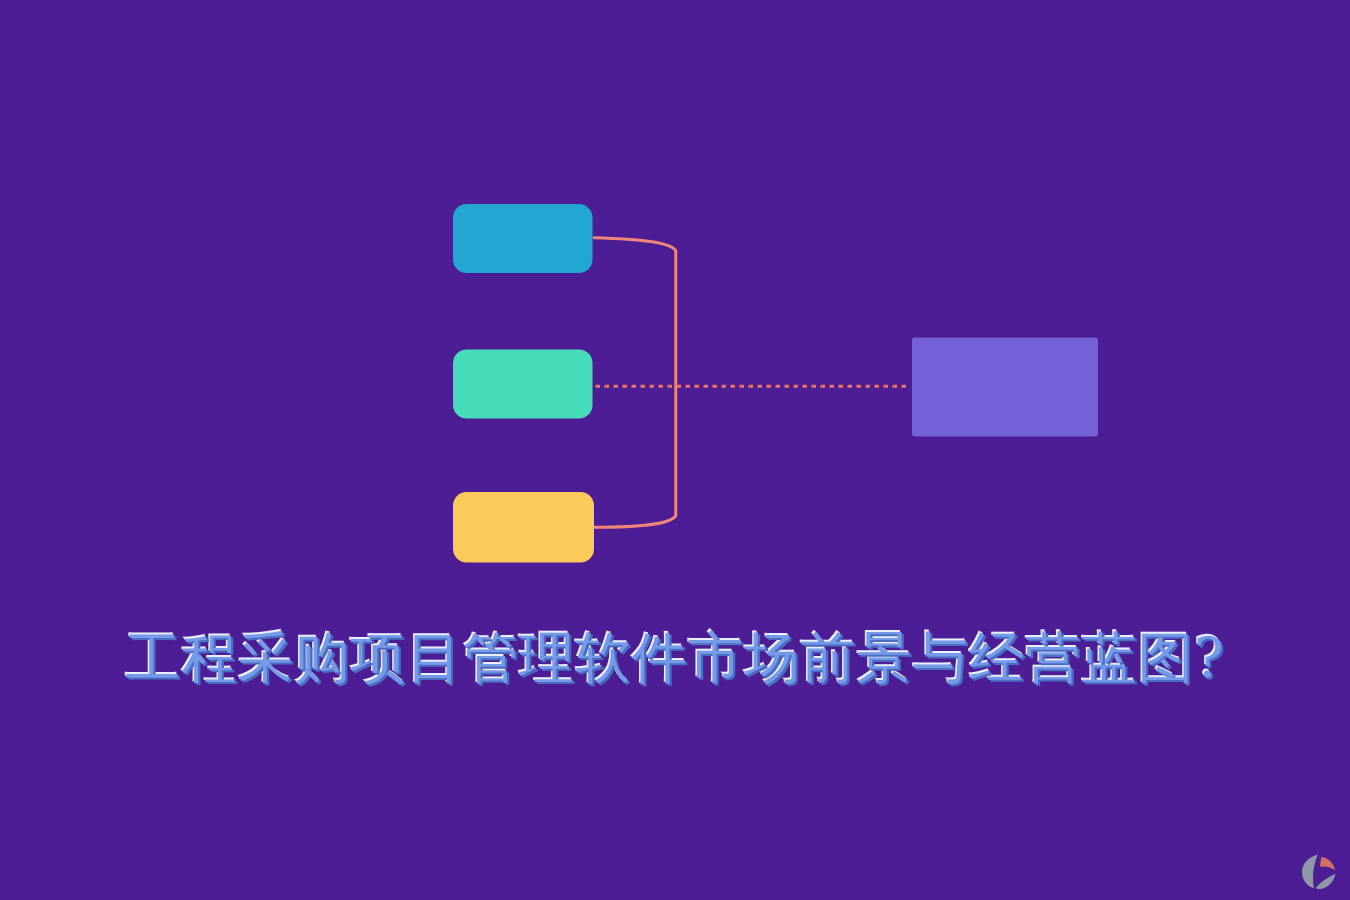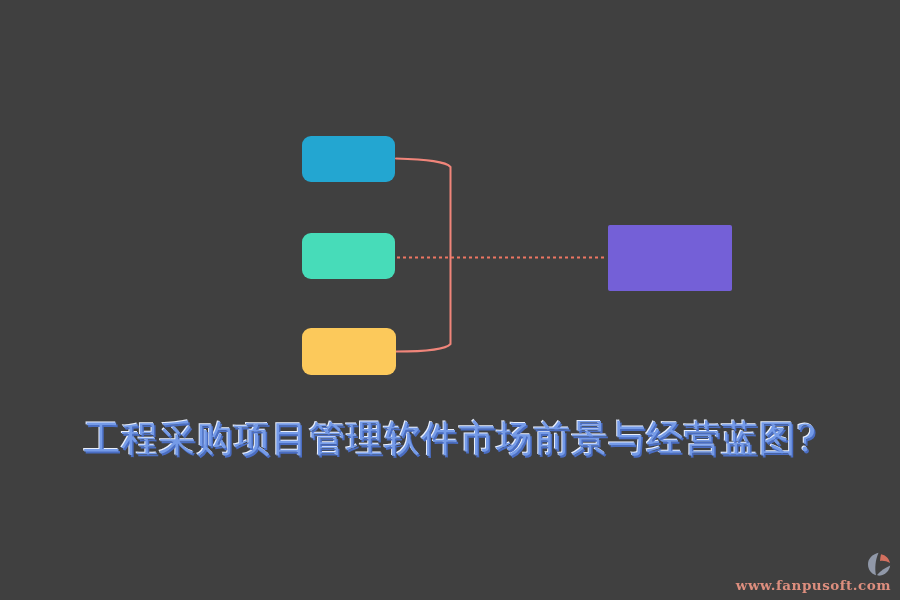--- a/index.html
+++ b/index.html
@@ -1,17 +1,17 @@
 <!DOCTYPE html>
 <html><head>
 <meta charset="utf-8">
 <style>
   html,body{margin:0;padding:0;background:#ffffff;}
   .canvas{
-    position:relative;width:900px;height:600px;background:#404040;
+    position:relative;width:900px;height:600px;background:#4c1d95;
     overflow:hidden;font-family:"DejaVu Serif","Liberation Serif",serif;
   }
   .node{position:absolute;}
   .node-rounded{border-radius:9px;}
   .node-blue{left:302px;top:136px;width:93px;height:46px;background:#23a6d1;}
   .node-green{left:302px;top:233px;width:93px;height:46px;background:#47dcb9;}
   .node-yellow{left:302px;top:328px;width:94px;height:47px;background:#fcc95b;}
   .node-purple{left:608px;top:225px;width:124px;height:66px;background:#7460d7;border-radius:2px;}
   .connector-layer{position:absolute;left:0;top:0;width:900px;height:600px;pointer-events:none;}
   .page-title{
@@ -53,16 +53,15 @@
   <div class="watermark">
     <div class="watermark-row">
       <span style="display:inline-flex;">
         <svg width="24" height="24" viewBox="0 0 24 24" xmlns="http://www.w3.org/2000/svg">
           <path fill="#9098a8" d="M11.5,0.8 C5.2,2.2 1,7 1,12.2 C1,17.5 4.3,21.8 9,23.2 C7.6,16.5 8.4,7.6 11.5,0.8 Z"></path>
           <path fill="#d3705f" d="M14,2.2 C18.6,3 22.2,6.6 23,11 C19.6,9 16,8.3 13,8.9 C13.2,6.5 13.5,4.2 14,2.2 Z"></path>
           <path fill="#9098a8" d="M23.2,13.5 C22.4,18.6 18.6,22.6 13.6,23.6 C11.8,23.9 10.6,23.6 10.2,22.8 C13.6,19 18,15.9 23.2,13.5 Z"></path>
         </svg>
       </span>
     </div>
-    <div class="brand-url" style="color: rgb(221, 142, 126);">www.fanpusoft.com</div>
   </div>
 
 </div>
 
 </body></html>

